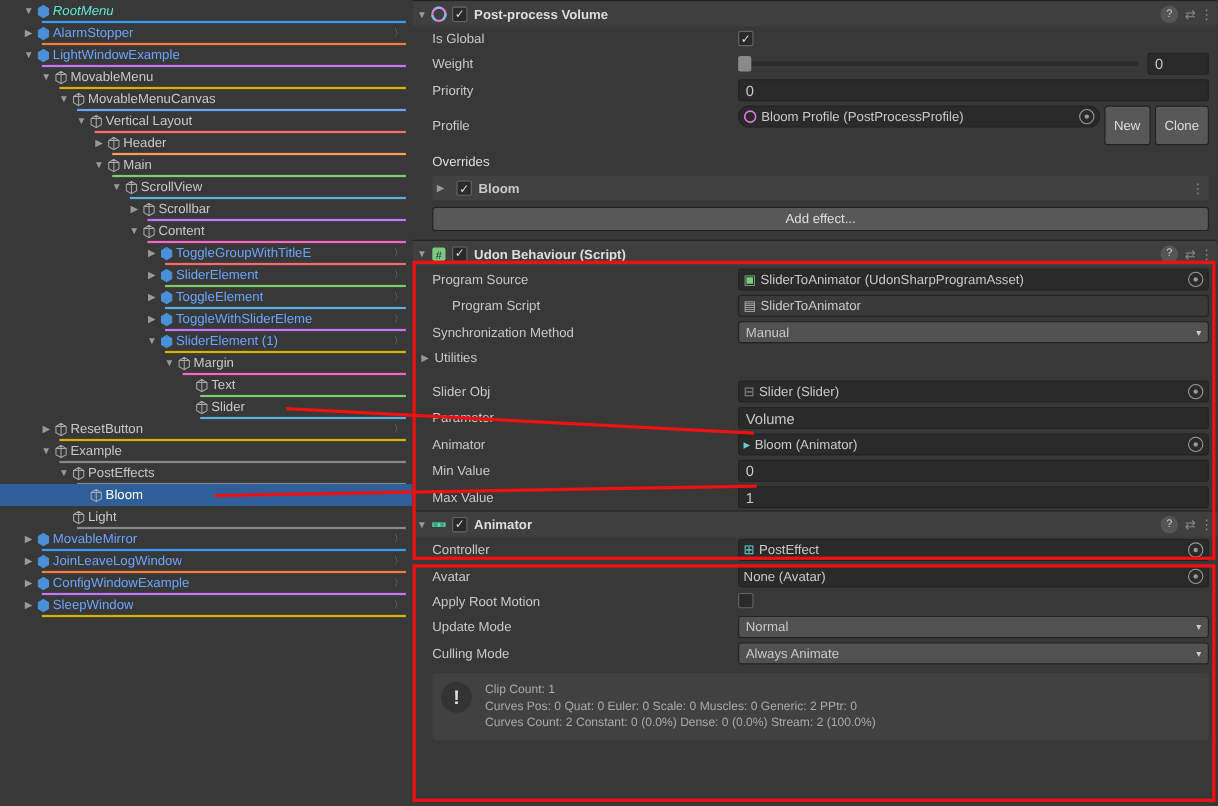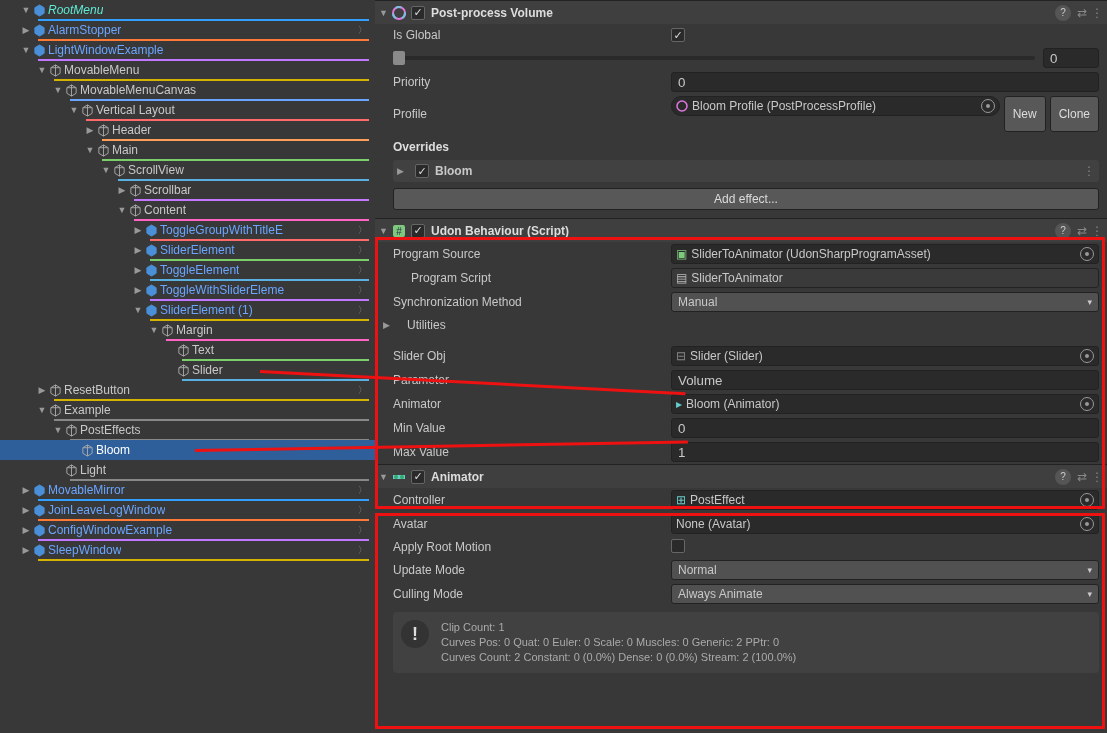--- a/index.html
+++ b/index.html
@@ -30,21 +30,21 @@
   .objfield .dot { position:absolute; right:4px; width:14px; height:14px; border-radius:50%; border:1px solid #999; display:flex; align-items:center; justify-content:center; }
   .objfield .dot::after { content:""; width:4px; height:4px; border-radius:50%; background:#999; }
   .txtfield { background:#2a2a2a; border:1px solid #222; border-radius:3px; height:20px; width:100%; color:#c8c8c8; padding:0 6px; }
   .dropdown { background:#515151; border:1px solid #222; border-radius:3px; height:20px; display:flex; align-items:center; padding:0 6px; position:relative; }
   .dropdown::after { content:"▾"; position:absolute; right:6px; color:#ccc; font-size:9px; }
   .chk { width:14px; height:14px; background:#2a2a2a; border:1px solid #666; border-radius:2px; display:inline-flex; align-items:center; justify-content:center; color:#ddd; font-size:11px; }
   .slider-track { flex:1; height:4px; background:#2a2a2a; border-radius:2px; position:relative; margin-right:8px; }
   .slider-thumb { position:absolute; left:0; top:-5px; width:12px; height:14px; background:#8a8a8a; border-radius:2px; }
   .num-after { width:56px; }
   .btn { background:#585858; border:1px solid #222; border-radius:3px; height:36px; padding:0 8px; color:#ddd; display:inline-flex; align-items:center; margin-left:4px; }
-  .sect-label { padding:6px 18px; font-weight:bold; color:#ddd; }
+  .sect-label { padding:6px 18px; font-weight:normal; color:#ddd; }
   .sublist { background:#414141; margin:0 8px 6px 18px; border-radius:3px; }
   .subrow { display:flex; align-items:center; height:22px; padding:0 4px; }
   .addbtn { margin:4px 8px 8px 18px; height:22px; background:#585858; border:1px solid #222; border-radius:3px; text-align:center; line-height:20px; color:#ddd; }
   .infobox { margin:6px 8px 8px 18px; background:#414141; border-radius:4px; padding:8px; display:flex; gap:12px; color:#aaa; font-size:11px; line-height:15px; }
   .infoico { width:28px; height:28px; border-radius:50%; background:#333; display:flex; align-items:center; justify-content:center; font-weight:bold; font-size:18px; color:#ddd; }
   .redbox { position:absolute; border:3px solid #e11; pointer-events:none; }
   
   .redline { position:absolute; background:#e11; height:3px; pointer-events:none; }
   
   svg.cubeOutline path { fill:none; stroke:#aaa; stroke-width:1; }
@@ -362,20 +362,21 @@
       <span class="comp-title" style="margin-left:6px;">Post-process Volume</span>
       <span class="comp-help">?</span>
       <span class="comp-menu">⇄</span>
       <span class="comp-menu">⋮</span>
     </div>
     <div class="prop">
         <div class="plabel">Is Global</div>
         <div class="pval"><span class="chk">✓</span></div>
       </div>
     <div class="prop">
+        <div class="plabel">Weight</div>
         <div class="pval" style="display:flex;align-items:center;">
           <div class="slider-track">
             <div class="slider-thumb"></div>
           </div>
           <input class="txtfield num-after" value="0" style="">
         </div>
       </div>
     <div class="prop">
         <div class="plabel">Priority</div>
         <div class="pval"><input class="txtfield" value="0" style=""></div>
@@ -441,21 +442,21 @@
     <div class="prop">
         <div class="plabel">Synchronization Method</div>
         <div class="pval">
           <div class="dropdown">
             <span>Manual</span>
           </div>
         </div>
       </div>
     <div class="prop" style="padding-left:8px;">
         <span class="comp-fold">▶</span>
-        <div class="plabel" style="margin-left:12px;">Utilities</div>
+        <div class="plabel" style="margin-left:0;">Utilities</div>
       </div>
     <div style="height:8px;"></div>
     <div class="prop">
         <div class="plabel">Slider Obj</div>
         <div class="pval">
           <div class="objfield">
             <span style="color:#888;margin-right:4px;">⊟</span>
             <span>Slider (Slider)</span>
             <span class="dot"></span>
           </div>

